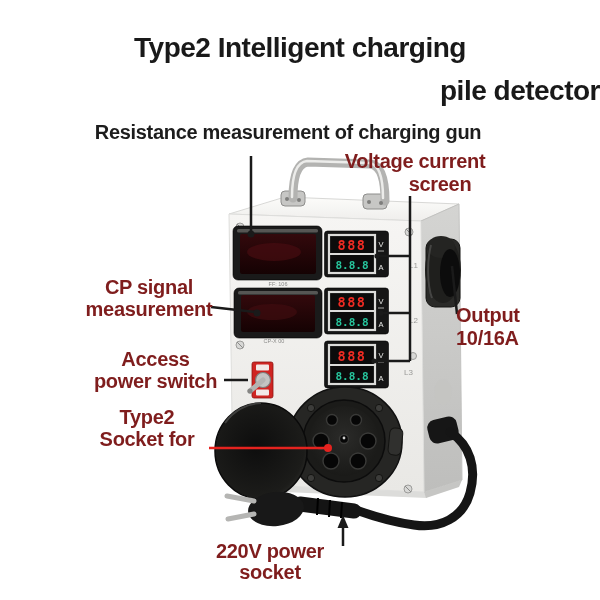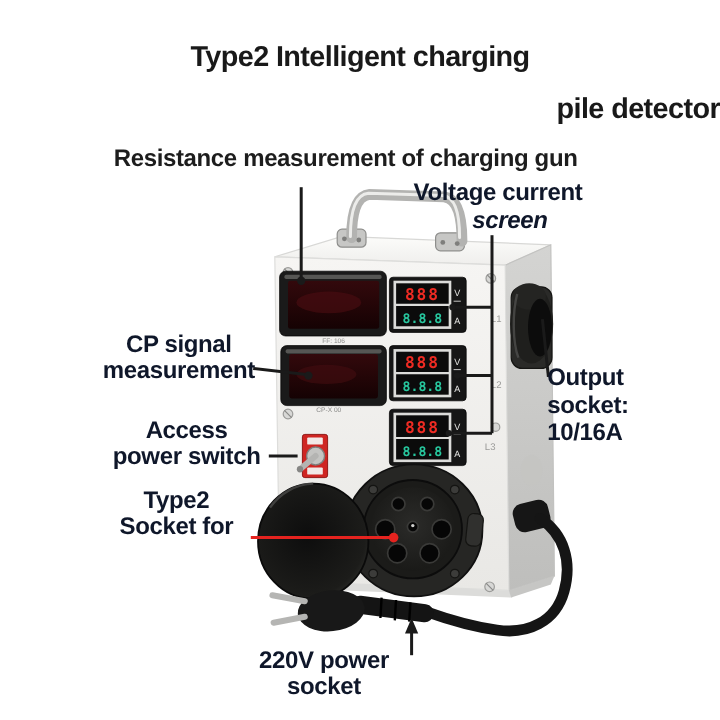--- a/index.html
+++ b/index.html
@@ -1,23 +1,23 @@
 <!DOCTYPE html>
 <html><head>
 <meta charset="utf-8">
 <style>
   html,body{margin:0;padding:0;background:#ffffff;}
   .canvas{
     position:relative;width:600px;height:600px;background:#ffffff;overflow:hidden;
     font-family:"Liberation Sans",sans-serif;color:#1c1c1c;
   }
   .t{position:absolute;font-weight:700;letter-spacing:-0.3px;}
-  .title-line{left:0;width:600px;text-align:center;font-size:24px;line-height:42px;color:#191919;letter-spacing:-0.5px;}
+  .title-line{left:0;width:600px;text-align:center;font-size:28px;line-height:42px;color:#191919;letter-spacing:-0.5px;}
   .subtitle{left:0;width:576px;text-align:center;font-size:20px;color:#1d1d1d;}
-  .lbl{font-size:20px;color:#0f172a;}
+  .lbl{font-size:20px;color:#7f1d1d;}
   .center{text-align:center;}
   svg text{font-family:"Liberation Sans",sans-serif;}
   svg .digits{font-family:"DejaVu Sans Mono",monospace;font-weight:700;}
   svg .tiny{font-family:"Liberation Sans",sans-serif;}
 </style>
 </head>
 <body>
 
 <div class="canvas">
 
@@ -207,40 +207,39 @@
     </g>
   </svg>
 
   
   <div class="t title-line" style="top:27px;">Type2 Intelligent charging</div>
   <div class="t title-line" style="top:70px;text-align:right;">pile detector</div>
 
   <div class="t subtitle" style="top:121px;">Resistance measurement of charging gun</div>
 
   <div class="t lbl center" style="top:150px;left:340px;width:150px;">Voltage current</div>
-  <div class="t lbl center" style="top:173px;left:375px;width:100px;font-style:italic;">screen</div>
+  <div class="t lbl center" style="top:173px;left:390px;width:100px;">screen</div>
 
   <div class="t lbl center" style="top:348px;left:83px;width:145px;line-height:22px;">
     <div>Access</div>
     <div>power switch</div>
   </div>
 
   <div class="t lbl center" style="top:276px;left:80px;width:138px;line-height:22px;">
     <div>CP signal</div>
     <div>measurement</div>
   </div>
 
   <div class="t lbl center" style="top:406px;left:80px;width:134px;line-height:22px;">
     <div>Type2</div>
     <div>Socket for</div>
   </div>
 
   <div class="t lbl" style="top:304px;left:456px;line-height:23px;">
     <div>Output</div>
-    <div>socket:</div>
     <div>10/16A</div>
   </div>
 
   <div class="t lbl center" style="top:541px;left:200px;width:140px;line-height:21px;">
     <div>220V power</div>
     <div>socket</div>
   </div>
 
 </div>
 

